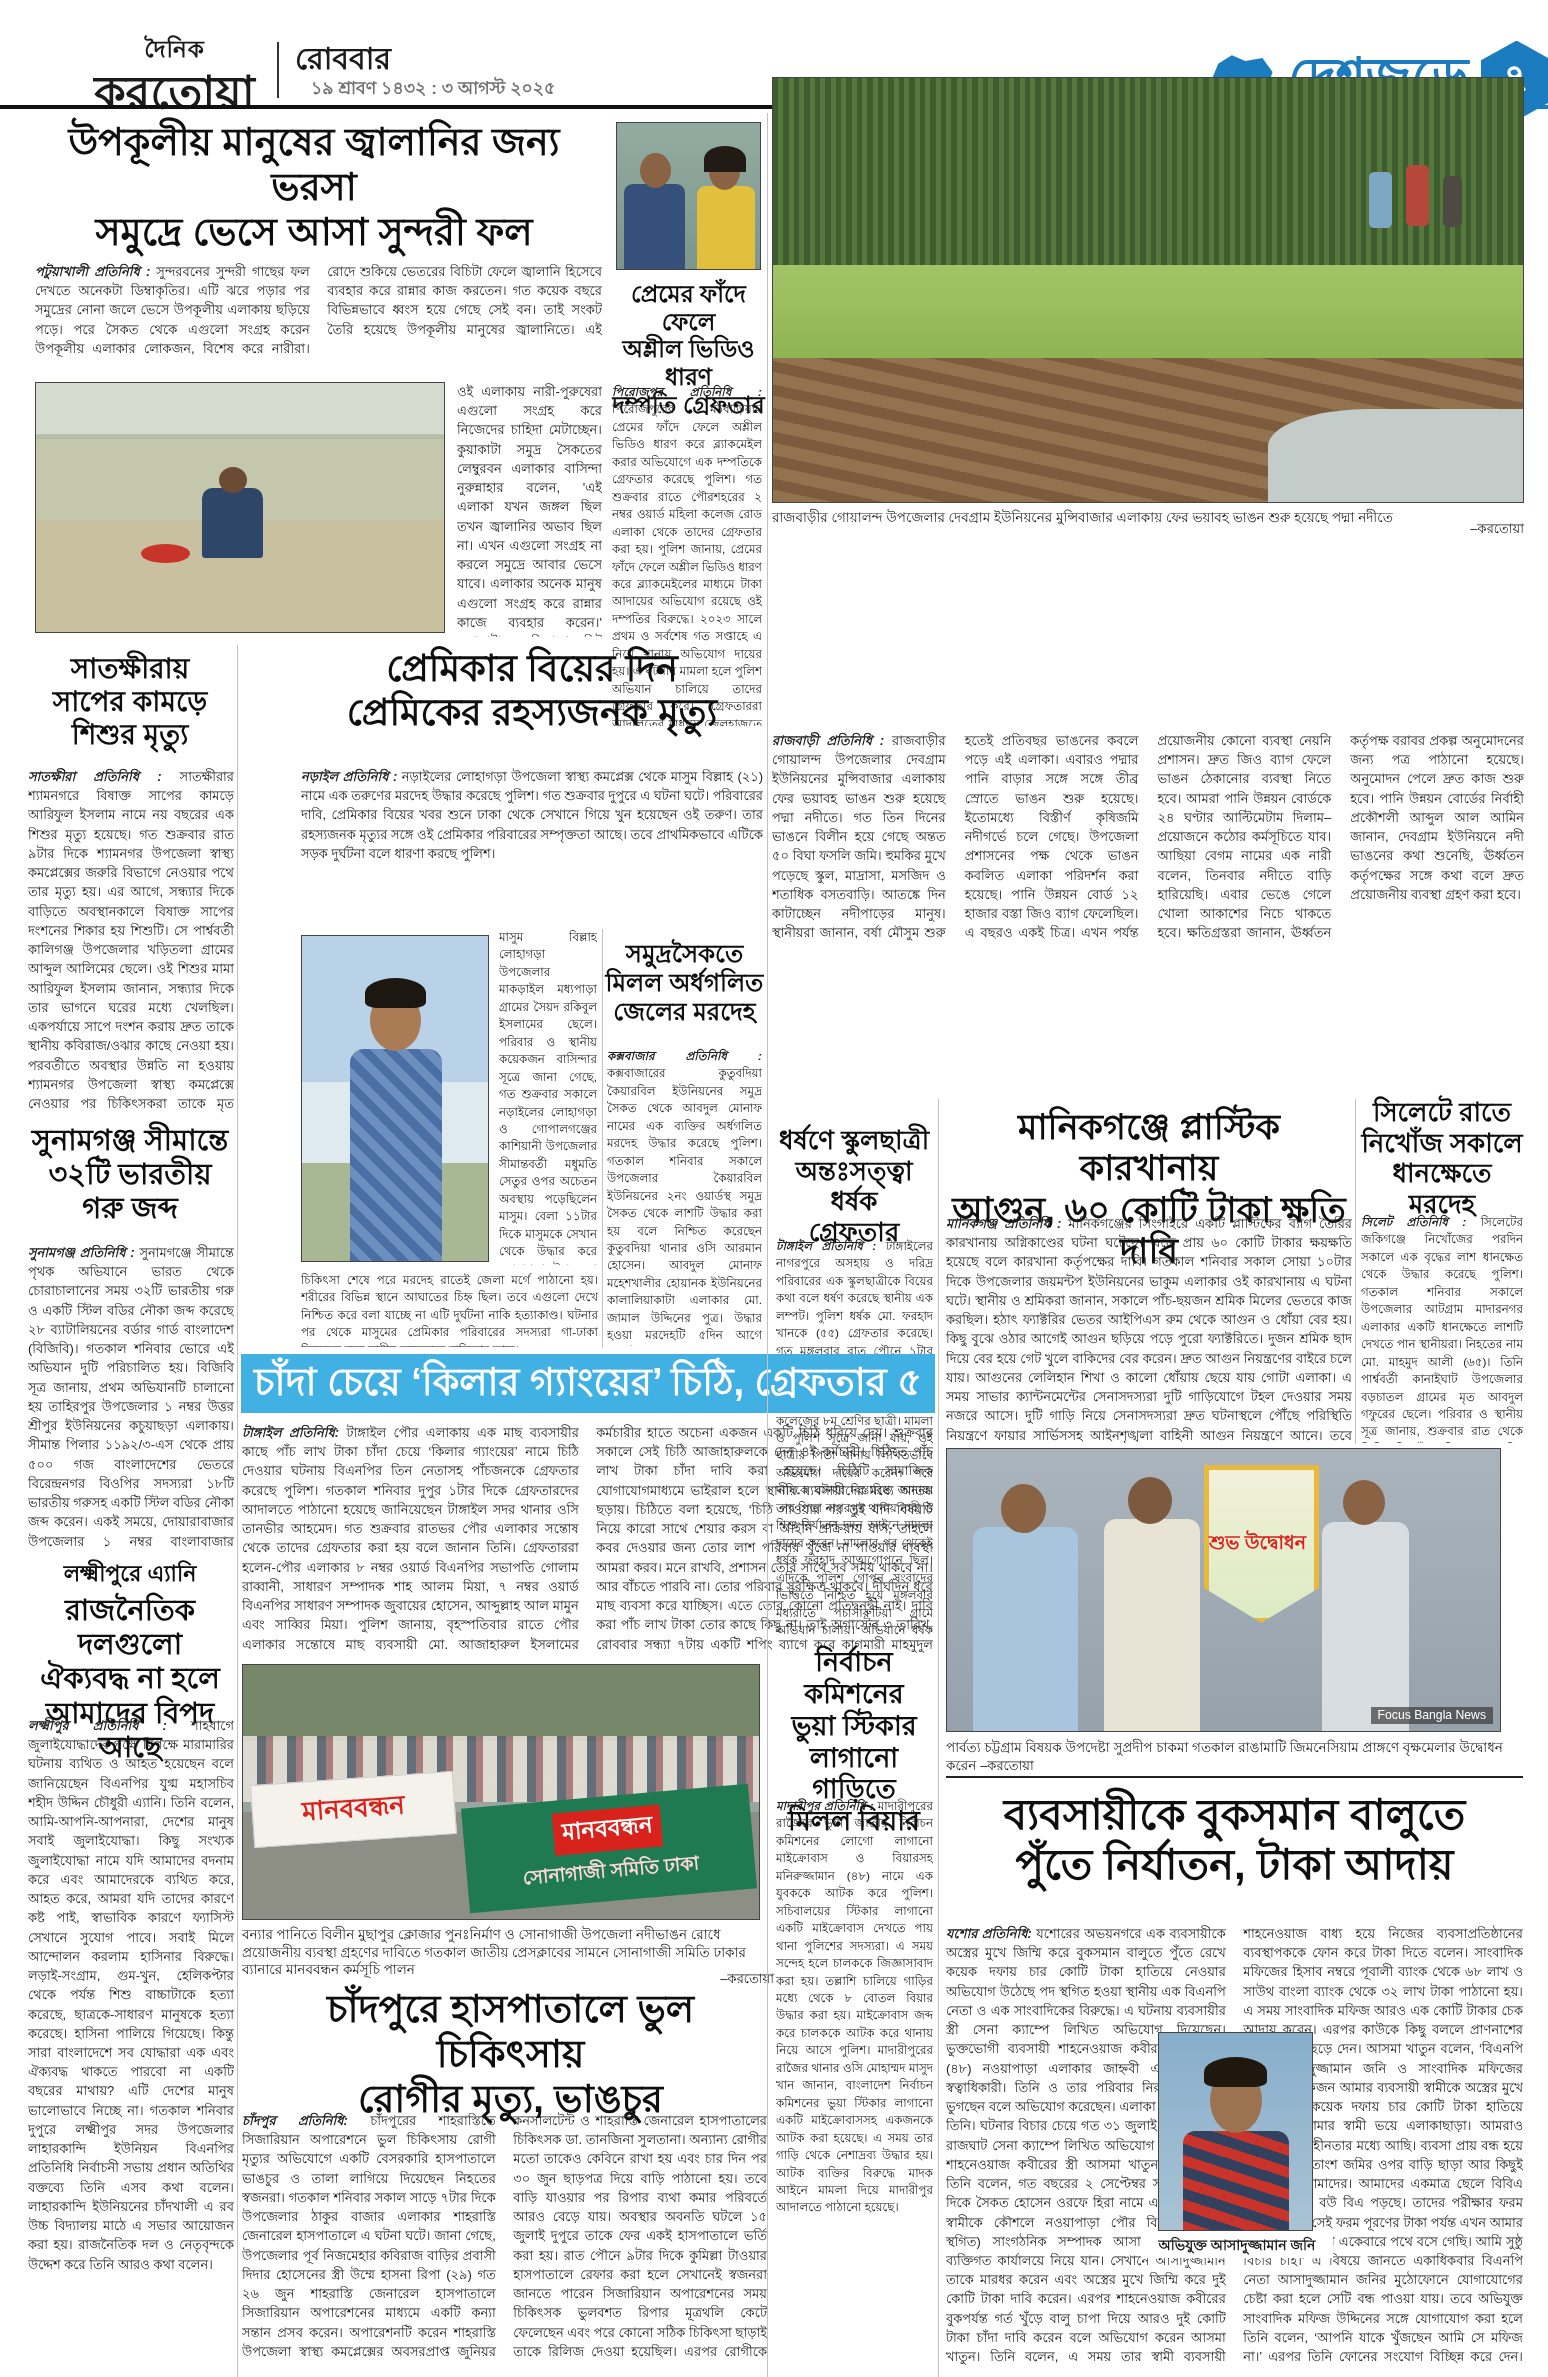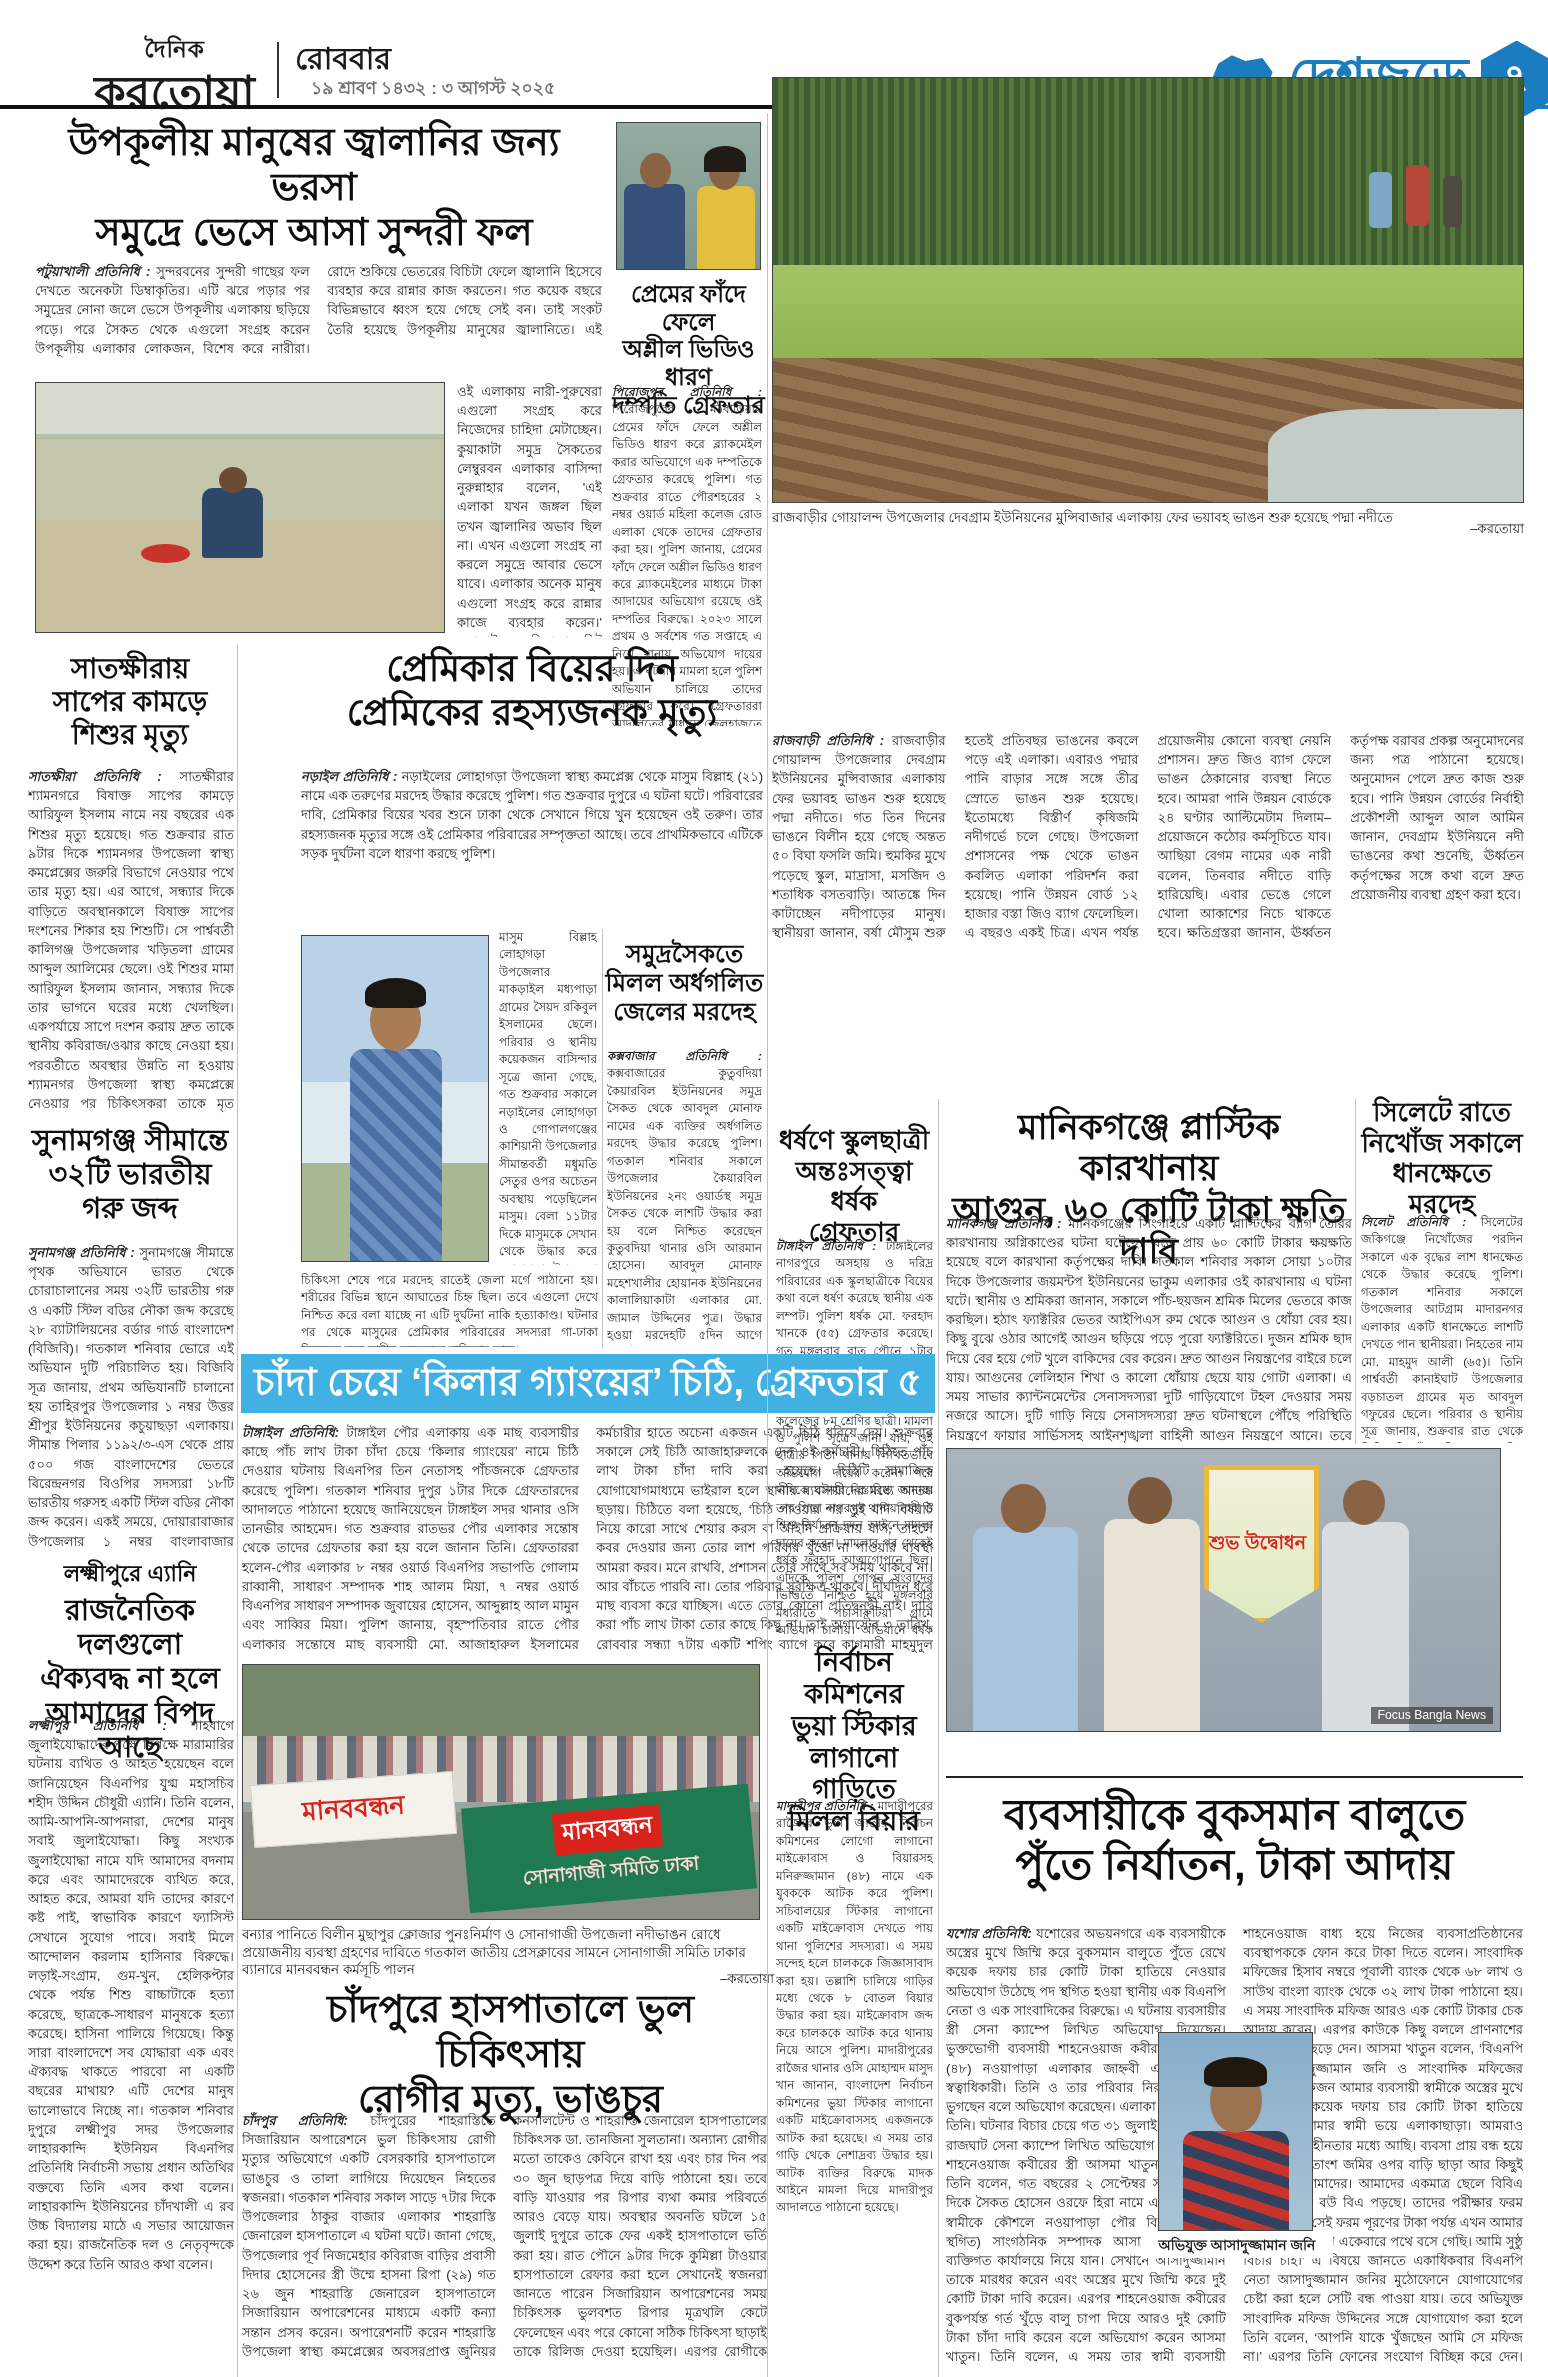--- a/index.html
+++ b/index.html
@@ -219,20 +219,24 @@
     <div class="fig head-c" style="left:54px;top:35px;width:45px;height:49px;background:#8a6244;"></div>
     <div class="fig" style="left:157px;top:70px;width:96px;height:215px;background:#e8e3d5;border-radius:12.2px 12.2px 0 0;"></div>
     <div class="fig head-c" style="left:181px;top:28px;width:44px;height:47px;background:#7c5a3e;"></div>
     <div class="fig" style="left:375px;top:73px;width:87px;height:211px;background:#d8dde2;border-radius:12.2px 12.2px 0 0;"></div>
     <div class="fig head-c" style="left:396px;top:31px;width:42px;height:45px;background:#8a6244;"></div>
     <div style="position:absolute;left:257px;top:15.7px;width:105px;height:148px;background:linear-gradient(#f3f0da,#dcebc2);border:5.2px solid #e8b93c;clip-path:polygon(0 0,100% 0,100% 78%,50% 100%,0 78%);display:flex;align-items:center;justify-content:flex-start;">
       <span style="color:#d8231d;font-weight:bold;font-size:19px;text-align:center;">শুভ উদ্বোধন</span>
     </div>
     <div style="position:absolute;right:7px;bottom:7px;background:rgba(60,60,60,.7);color:#fff;font-size:12.2px;padding:1.7px 7px;">Focus Bangla News</div>
   </div>
+  <div class="abs caption" style="left:946px;top:1739px;width:577px;">
+    <span>পার্বত্য চট্টগ্রাম বিষয়ক উপদেষ্টা সুপ্রদীপ চাকমা গতকাল রাঙামাটি জিমনেসিয়াম প্রাঙ্গণে বৃক্ষমেলার উদ্বোধন করেন</span>
+    <span class="credit">–করতোয়া</span>
+  </div>
   <div class="hrule" style="left:946px;top:1776px;width:577px;"></div>
 
   <div class="abs headline" style="left:946px;top:1790px;width:577px;font-size:42px;">ব্যবসায়ীকে বুকসমান বালুতে
 পুঁতে নির্যাতন, টাকা আদায়</div>
   <div class="abs body-text cols2" style="left:946px;top:1924px;width:577px;height:445px;overflow:hidden;">
     <span class="byline">যশোর প্রতিনিধি:</span>
     <span>যশোরের অভয়নগরে এক ব্যবসায়ীকে অস্ত্রের মুখে জিম্মি করে বুকসমান বালুতে পুঁতে রেখে কয়েক দফায় চার কোটি টাকা হাতিয়ে নেওয়ার অভিযোগ উঠেছে পদ স্থগিত হওয়া স্থানীয় এক বিএনপি নেতা ও এক সাংবাদিকের বিরুদ্ধে। এ ঘটনায় ব্যবসায়ীর স্ত্রী সেনা ক্যাম্পে লিখিত অভিযোগ দিয়েছেন। ভুক্তভোগী ব্যবসায়ী শাহনেওয়াজ কবীর ওরফে টিপু (৪৮) নওয়াপাড়া এলাকার জাহ্নবী এন্টারপ্রাইজের স্বত্বাধিকারী। তিনি ও তার পরিবার নিরাপত্তাহীনতায় ভুগছেন বলে অভিযোগ করেছেন। এলাকা ছেড়ে গেছেন তিনি। ঘটনার বিচার চেয়ে গত ৩১ জুলাই অভয়নগরের রাজঘাট সেনা ক্যাম্পে লিখিত অভিযোগ দেন ব্যবসায়ী শাহনেওয়াজ কবীরের স্ত্রী আসমা খাতুন। অভিযোগে তিনি বলেন, গত বছরের ২ সেপ্টেম্বর সকাল ১০টার দিকে সৈকত হোসেন ওরফে হিরা নামে এক ব্যক্তি তার স্বামীকে কৌশলে নওয়াপাড়া পৌর বিএনপির (পদ স্থগিত) সাংগঠনিক সম্পাদক আসাদুজ্জামান জনির ব্যক্তিগত কার্যালয়ে নিয়ে যান। সেখানে আসাদুজ্জামান তাকে মারধর করেন এবং অস্ত্রের মুখে জিম্মি করে দুই কোটি টাকা দাবি করেন। এরপর শাহনেওয়াজ কবীরের বুকপর্যন্ত গর্ত খুঁড়ে বালু চাপা দিয়ে আরও দুই কোটি টাকা চাঁদা দাবি করেন বলে অভিযোগ করেন আসমা খাতুন। তিনি বলেন, এ সময় তার স্বামী ব্যবসায়ী শাহনেওয়াজ বাধ্য হয়ে নিজের ব্যবসাপ্রতিষ্ঠানের ব্যবস্থাপককে ফোন করে টাকা দিতে বলেন। সাংবাদিক মফিজের হিসাব নম্বরে পূবালী ব্যাংক থেকে ৬৮ লাখ ও সাউথ বাংলা ব্যাংক থেকে ৩২ লাখ টাকা পাঠানো হয়। এ সময় সাংবাদিক মফিজ আরও এক কোটি টাকার চেক আদায় করেন। এরপর কাউকে কিছু বললে প্রাণনাশের হুমকি দিয়ে ছেড়ে দেন। আসমা খাতুন বলেন, ‘বিএনপি নেতা আসাদুজ্জামান জনি ও সাংবাদিক মফিজের নেতৃত্বে কয়েকজন আমার ব্যবসায়ী স্বামীকে অস্ত্রের মুখে জিম্মি করে কয়েক দফায় চার কোটি টাকা হাতিয়ে নিয়েছেন। আমার স্বামী ভয়ে এলাকাছাড়া। আমরাও চরম নিরাপত্তাহীনতার মধ্যে আছি। ব্যবসা প্রায় বন্ধ হয়ে গেছে। চার শতাংশ জমির ওপর বাড়ি ছাড়া আর কিছুই এখন নেই আমাদের। আমাদের একমাত্র ছেলে বিবিএ পড়ে। ছেলের বউ বিএ পড়ছে। তাদের পরীক্ষার ফরম পূরণ সামনে। সেই ফরম পূরণের টাকা পর্যন্ত এখন আমার কাছে নেই। আমরা একেবারে পথে বসে গেছি। আমি সুষ্ঠু বিচার চাই।’ এ বিষয়ে জানতে একাধিকবার বিএনপি নেতা আসাদুজ্জামান জনির মুঠোফোনে যোগাযোগের চেষ্টা করা হলে সেটি বন্ধ পাওয়া যায়। তবে অভিযুক্ত সাংবাদিক মফিজ উদ্দিনের সঙ্গে যোগাযোগ করা হলে তিনি বলেন, ‘আপনি যাকে খুঁজছেন আমি সে মফিজ না।’ এরপর তিনি ফোনের সংযোগ বিচ্ছিন্ন করে দেন। আসমা খাতুন অভিযোগ করেন, ‘সেনা ক্যাম্পে অভিযোগ দিয়েছি। কিন্তু তিন দিনেও ওখান থেকে কেউ যোগাযোগ করেননি। থানায় গিয়ে ওসিকে (ভারপ্রাপ্ত কর্মকর্তা) সব কাগজপত্র দিয়েছি। মৌখিকভাবেও সব জানিয়েছি।’</span>
   </div>
   <div class="photo" style="left:1158px;top:2032px;width:155px;height:199px;background:#fff;">
     <div style="position:absolute;inset:0;background:linear-gradient(#87aecb,#a9c3d4);"></div>

